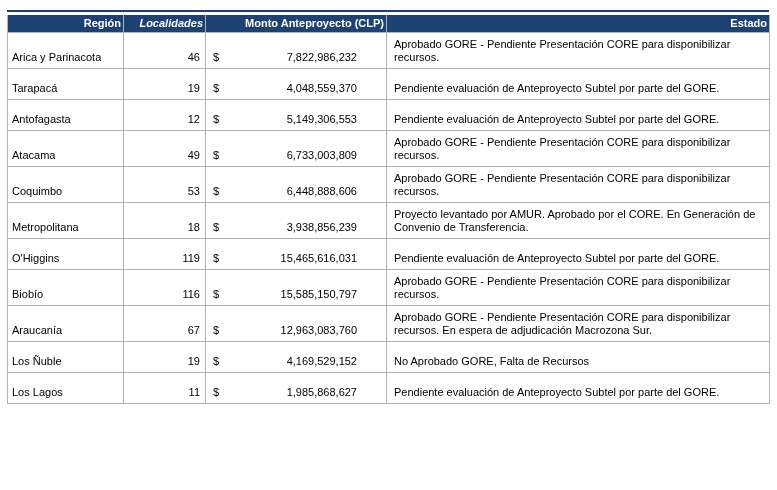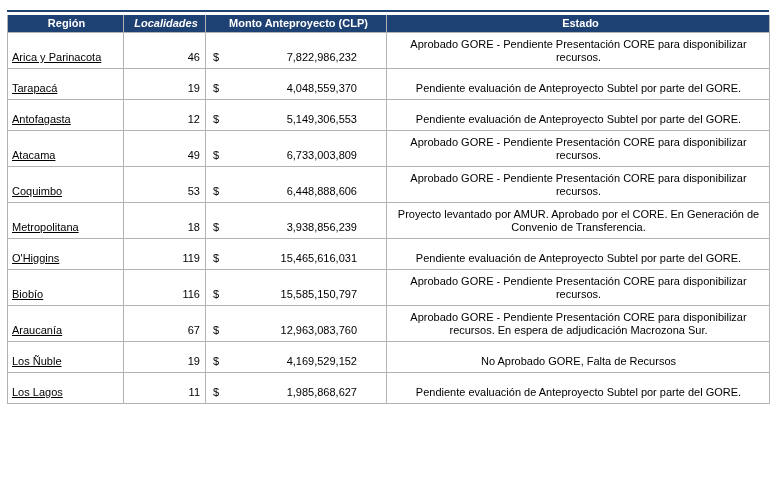--- a/index.html
+++ b/index.html
@@ -28,49 +28,49 @@
     color: #000000;
   }
   col.c-region      { width: 116px; }
   col.c-localidades { width: 82px;  }
   col.c-monto       { width: 181px; }
   col.c-estado      { width: 383px; }
   th {
     background: var(--header-bg, #1E4173);
     color: var(--header-text, #FFFFFF);
     font-weight: bold;
-    text-align: center;
+    text-align: right;
     font-size: 11px;
     height: 14px;
     padding: 1px 2px 2px 4px;
     border: 1px solid var(--grid, #B3B3B3);
     border-top: none;
     white-space: nowrap;
     overflow: hidden;
   }
   th.h-localidades { padding-left: 5px; font-style: italic; }
   th.h-monto, th.h-estado { padding-left: 7px; }
   td {
     border: 1px solid var(--grid, #B3B3B3);
     vertical-align: bottom;
     line-height: 13px;
     height: 21px;
     padding: 5px 2px 4px 2px;
   }
-  td.region { padding-left: 4px; white-space: nowrap; overflow: hidden; text-decoration: underline; }
+  td.region { padding-left: 4px; white-space: nowrap; overflow: hidden; }
   td.localidades { text-align: right; padding-right: 5px; white-space: nowrap; }
   td.monto { padding: 5px 0 4px 0; }
   td.monto .monto-wrap {
     display: flex;
     justify-content: space-between;
     align-items: baseline;
     padding-left: 7px;
     padding-right: 29px;
   }
-  td.estado { padding-left: 7px; padding-right: 6px; text-align: center; }
+  td.estado { padding-left: 7px; padding-right: 6px; }
 </style>
 </head>
 <body>
 
 <div class="sheet">
   <div class="rule rule-top"></div>
 
   <table>
     <colgroup>
       <col class="c-region">

